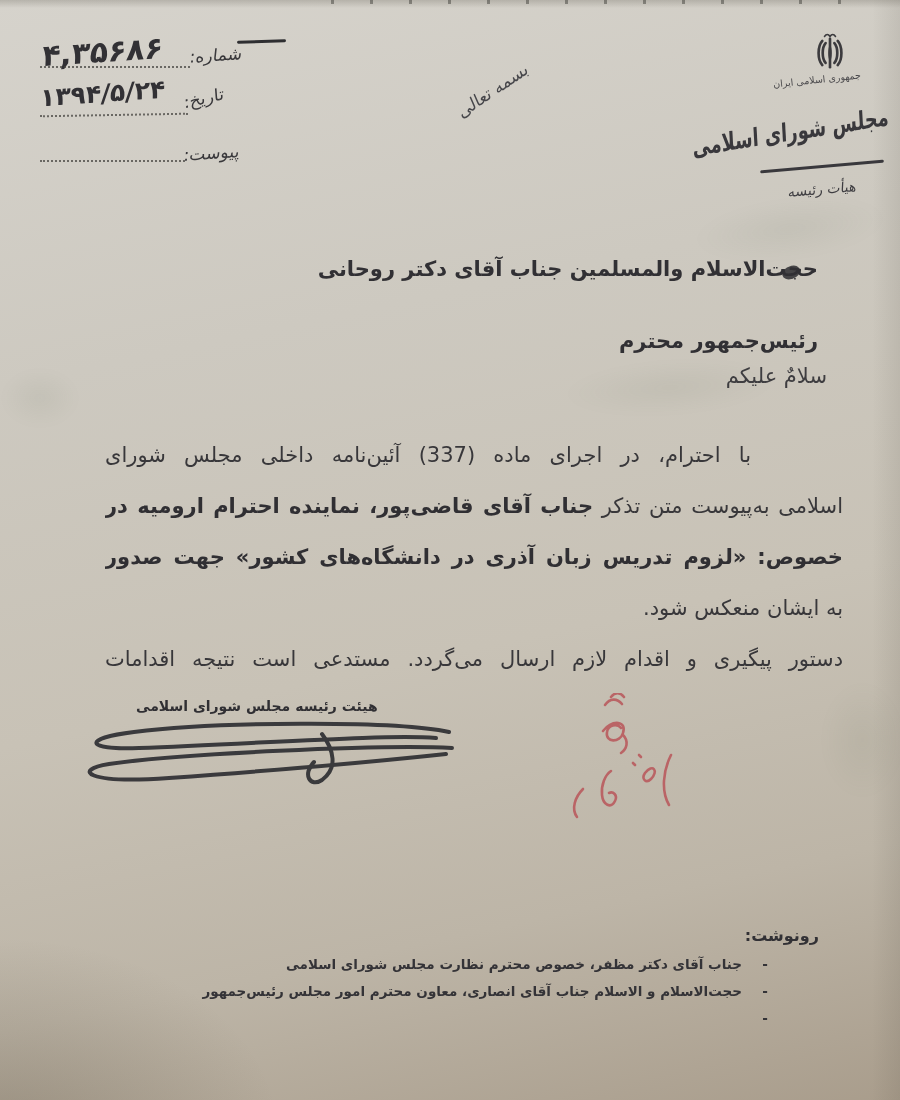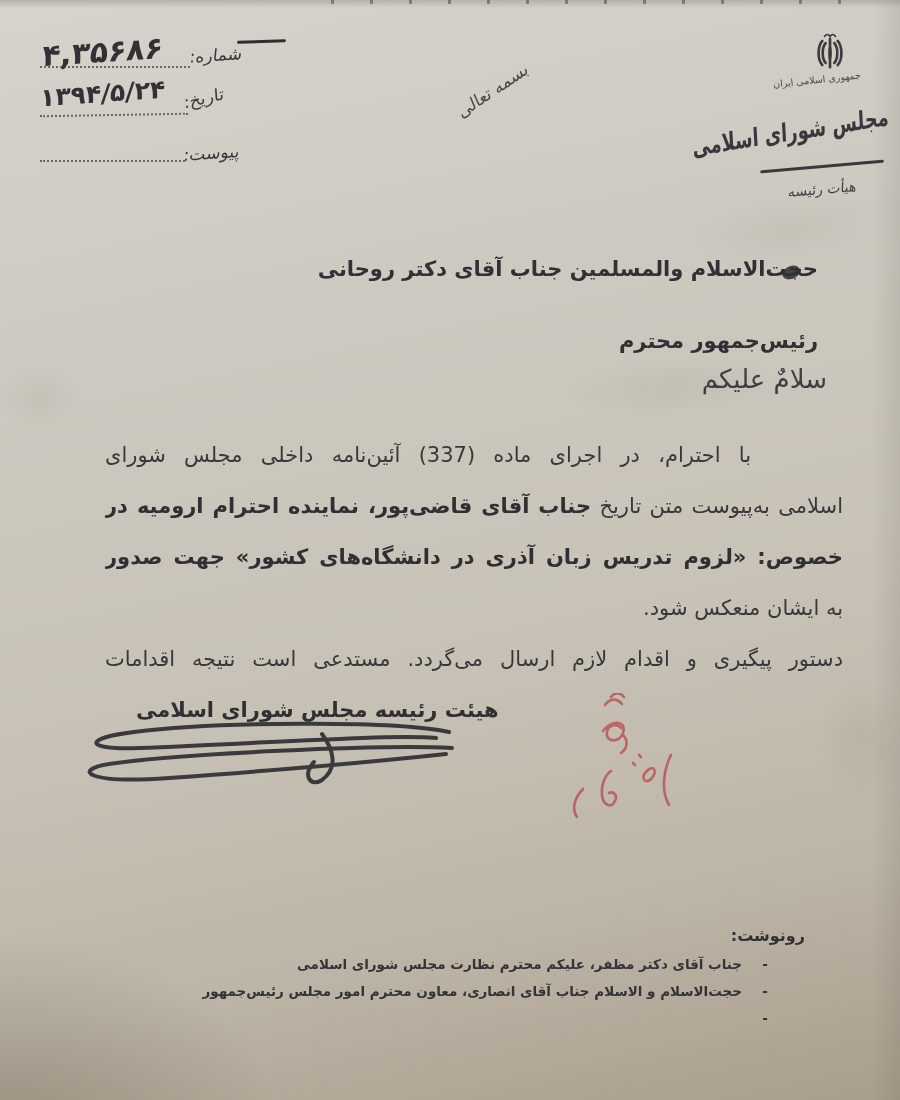--- a/index.html
+++ b/index.html
@@ -51,34 +51,34 @@
   .assembly-line{right:16px;top:165px;width:124px;height:2.5px;background:#39383c;
     border-radius:2px;transform:rotate(-5deg);}
   .board{right:44px;top:181px;font-size:14px;color:#3e3d41;white-space:nowrap;
     transform:rotate(-5deg) skewX(-8deg);}
   
   .bismillah{left:452px;top:80px;font-size:17px;color:#47474b;white-space:nowrap;
     transform:rotate(-34deg) skewX(-10deg);letter-spacing:-1px;}
   
   .rcp1{right:82px;top:257px;font-size:21px;font-weight:bold;white-space:nowrap;color:#313034;}
   .rcp2{right:82px;top:317px;font-size:21px;font-weight:bold;white-space:nowrap;color:#313034;margin-top:12px;}
-  .salam{right:73px;top:364px;font-size:26px;color:#3e3d40;white-space:nowrap;}
+  .salam{right:73px;top:364px;font-size:21px;color:#3e3d40;white-space:nowrap;}
   
   .body-par{left:105px;right:57px;top:430px;}
   .body-line{height:51px;line-height:51px;font-size:21px;overflow:hidden;
     text-align:justify;text-align-last:justify;color:#38373a;}
   .body-line.first{padding-right:92px;}
   .body-line.last{text-align-last:right;}
   .body-line .b{font-weight:bold;color:#302f33;}
   
-  .sig-title{left:136px;top:698px;font-size:21px;font-weight:bold;white-space:nowrap;color:#302f33;}
+  .sig-title{left:136px;top:698px;font-size:14px;font-weight:bold;white-space:nowrap;color:#302f33;}
   .sig-svg{left:64px;top:710px;}
   .red-note{left:553px;top:693px;}
   
-  .cc-label{right:95px;top:926px;font-size:16px;font-weight:bold;color:#323135;}
+  .cc-label{right:81px;top:926px;font-size:16px;font-weight:bold;color:#323135;}
   .cc-list{right:128px;top:956px;}
   .cc-row{display:flex;direction:rtl;align-items:baseline;margin-bottom:11px;
     font-size:13.5px;font-weight:bold;color:#343337;white-space:nowrap;}
   .cc-dash{width:14px;margin-left:16px;text-align:center;}
 </style>
 </head>
 <body>
 
 <div class="page">
 
@@ -119,21 +119,21 @@
   <div class="abs board">هیأت رئیسه</div>
 
   <div class="abs bismillah">بسمه تعالی</div>
 
   <div class="abs rcp1">حجت‌الاسلام والمسلمین جناب آقای دکتر روحانی</div>
   <div class="abs rcp2">رئیس‌جمهور محترم</div>
   <div class="abs salam">سلامٌ علیکم</div>
 
   <div class="abs body-par">
       <div class="body-line first"><span>با احترام، در اجرای ماده (337) آئین‌نامه داخلی مجلس شورای</span></div>
-      <div class="body-line"><span>اسلامی به‌پیوست متن تاریخ </span><span class="b">جناب آقای قاضی‌پور، نماینده احترام ارومیه در</span></div>
+      <div class="body-line"><span>اسلامی به‌پیوست متن تذکر </span><span class="b">جناب آقای قاضی‌پور، نماینده احترام ارومیه در</span></div>
       <div class="body-line"><span class="b">خصوص: «لزوم تدریس زبان آذری در دانشگاه‌های کشور» جهت صدور</span></div>
       <div class="body-line last"><span>به ایشان منعکس شود.</span></div>
       <div class="body-line"><span>دستور پیگیری و اقدام لازم ارسال می‌گردد. مستدعی است نتیجه اقدامات</span></div>
     </div>
 
   <div class="abs sig-title">هیئت رئیسه مجلس شورای اسلامی</div>
   <svg class="abs sig-svg" width="400" height="85" viewBox="0 0 400 85">
     <g stroke="#2f2f33" fill="none" stroke-width="4" stroke-linecap="round" opacity=".92">
       <path d="M 385 22 C 330 10 150 12 70 22 C 20 28 18 40 75 38 C 190 34 320 24 372 28"></path>
       <path d="M 388 38 C 320 34 110 44 45 54 C 8 60 22 74 105 68 C 230 59 345 48 382 44"></path>
@@ -153,21 +153,21 @@
       <path d="M 86 62 l 2 2"></path>
       <path d="M 58 78 c -6 4 -10 14 -9 24 c 1 10 9 14 13 6 c 3 -6 -2 -10 -6 -8"></path>
       <path d="M 30 96 c -8 8 -12 20 -6 28"></path>
     </g>
   </svg>
 
   <div class="abs cc-label">رونوشت:</div>
   <div class="abs cc-list">
       <div class="cc-row">
         <span class="cc-dash">-</span>
-        <span class="cc-text">جناب آقای دکتر مظفر، علیکم محترم نظارت مجلس شورای اسلامی</span>
+        <span class="cc-text">جناب آقای دکتر مظفر، خصوص محترم نظارت مجلس شورای اسلامی</span>
       </div>
       <div class="cc-row">
         <span class="cc-dash">-</span>
         <span class="cc-text">حجت‌الاسلام و الاسلام جناب آقای انصاری، معاون محترم امور مجلس رئیس‌جمهور</span>
       </div>
       <div class="cc-row">
         <span class="cc-dash">-</span>
       </div>
     </div>
 

